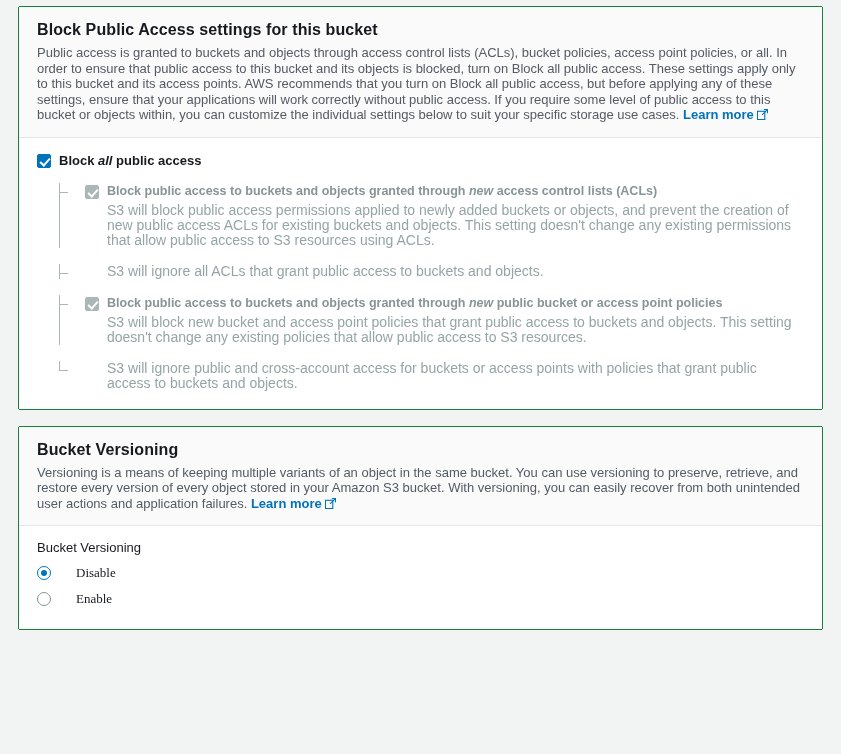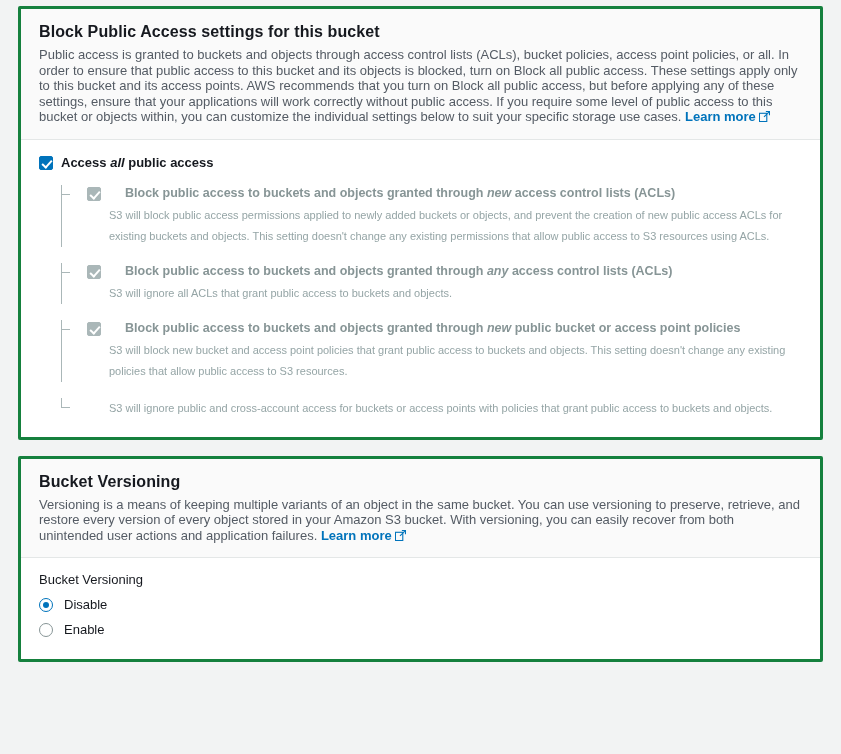--- a/index.html
+++ b/index.html
@@ -14,21 +14,21 @@
   .page {
     width: 841px;
     height: 754px;
     padding: 6px 18px 0 18px;
     display: flex;
     flex-direction: column;
     gap: 16px;
   }
   .card {
     background: #ef4444;
-    border: 3px solid #15803d;
+    border: 1px solid #15803d;
     border-radius: 2px;
     width: 100%;
   }
   .card-header {
     padding: 14px 18px 14px 18px;
     border-bottom: 1px solid #e4e7e7;
     background: #fafafa;
   }
   .card-title {
     font-size: 16px;
@@ -134,37 +134,38 @@
     background: #aab7b8;
   }
   .sub-label {
     font-size: 12.5px;
     font-weight: bold;
     color: #879596;
     line-height: 17px;
   }
   .sub-label em { font-style: italic; font-weight: bold; }
   .sub-desc {
-    font-size: 11px;
+    font-size: 14px;
     color: #95a5a6;
-    line-height: 21px;
+    line-height: 15px;
     margin: 3px 0 0 22px;
   }
-  .sub-row { display: flex; align-items: flex-start; gap: 24px; }
+  .sub-row { display: flex; align-items: flex-start; gap: 8px; }
   
   .ver-label {
     font-size: 13px;
     color: #16191f;
     margin-bottom: 10px;
   }
   .radio-row {
     display: flex;
     align-items: center;
-    gap: 11px;
+    gap: 25px;
     margin-bottom: 10px;
+    font-family: Liberation Serif, serif;
   }
   .radio-row:last-child { margin-bottom: 4px; text-align: center; }
   .radio {
     width: 14px; height: 14px;
     border-radius: 50%;
     border: 1px solid #879596;
     background: #ffffff;
     display: inline-block;
     position: relative;
     flex: 0 0 auto;
@@ -199,38 +200,34 @@
                 <rect x="0.5" y="2.5" width="8" height="9" fill="none" stroke="#0073bb" stroke-width="1.2"></rect>
                 <path d="M5.5 6.5 L11 1" stroke="#0073bb" stroke-width="1.2" fill="none"></path>
                 <path d="M7.5 0.6 L11.4 0.6 L11.4 4.5" stroke="#0073bb" stroke-width="1.2" fill="none"></path>
               </svg></span></a>
       </p>
     </div>
     <div class="card-body">
 
       <div class="row">
         <span class="cb checked"></span>
-        <span class="main-label"><span>Access </span><em>all</em><span> public access</span></span>
+        <span class="main-label"><span>Block </span><em>all</em><span> public access</span></span>
       </div>
 
       <div class="sub-list">
 
         <div class="sub-item">
           <div class="sub-row">
             <span class="cb checked disabled"></span>
             <span class="sub-label"><span>Block public access to buckets and objects granted through </span><em>new</em><span> access control lists (ACLs)</span></span>
           </div>
           <div class="sub-desc">S3 will block public access permissions applied to newly added buckets or objects, and prevent the creation of new public access ACLs for existing buckets and objects. This setting doesn't change any existing permissions that allow public access to S3 resources using ACLs.</div>
         </div>
 
         <div class="sub-item">
-          <div class="sub-row">
-            <span class="cb checked disabled"></span>
-            <span class="sub-label"><span>Block public access to buckets and objects granted through </span><em>any</em><span> access control lists (ACLs)</span></span>
-          </div>
           <div class="sub-desc">S3 will ignore all ACLs that grant public access to buckets and objects.</div>
         </div>
 
         <div class="sub-item">
           <div class="sub-row">
             <span class="cb checked disabled"></span>
             <span class="sub-label"><span>Block public access to buckets and objects granted through </span><em>new</em><span> public bucket or access point policies</span></span>
           </div>
           <div class="sub-desc">S3 will block new bucket and access point policies that grant public access to buckets and objects. This setting doesn't change any existing policies that allow public access to S3 resources.</div>
         </div>

